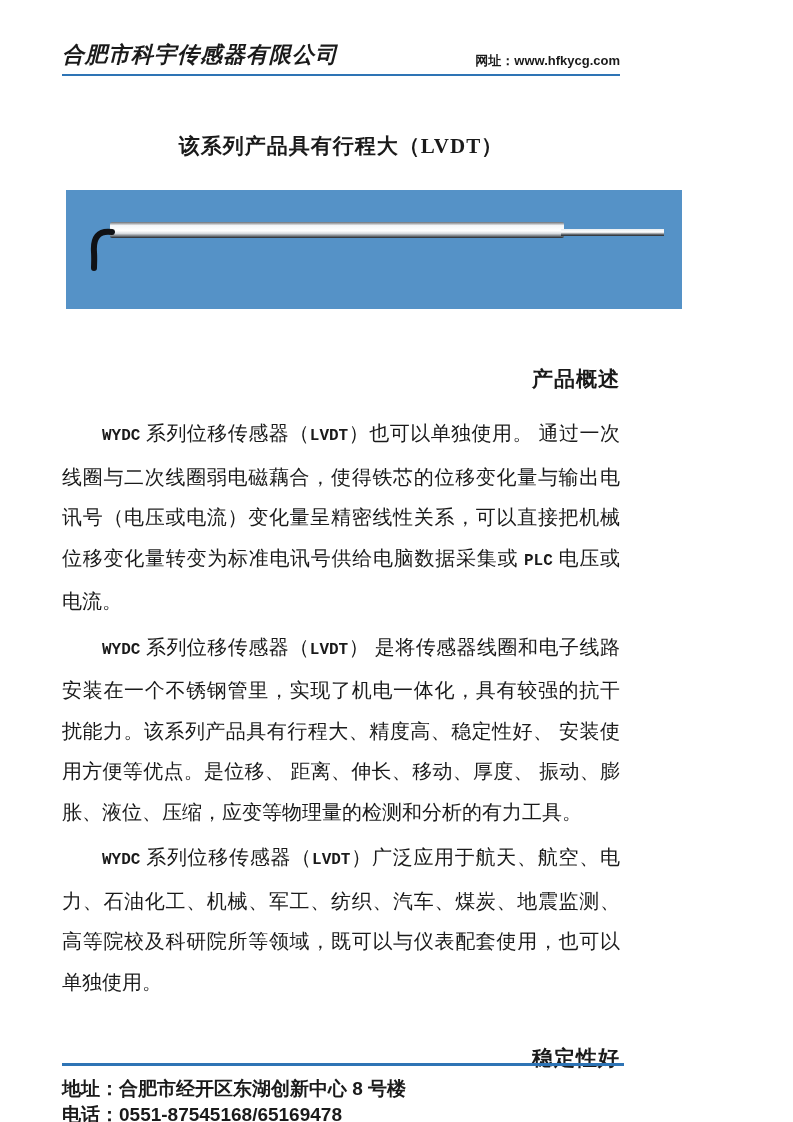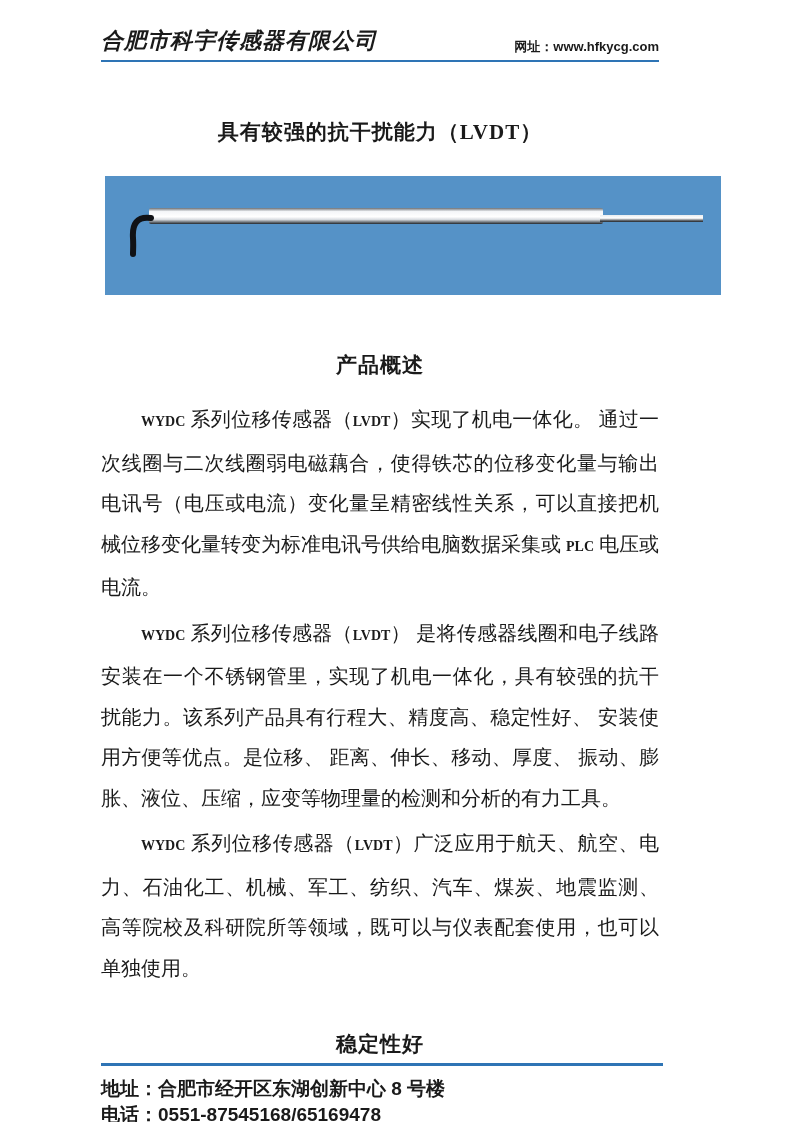--- a/index.html
+++ b/index.html
@@ -1,76 +1,76 @@
 <!DOCTYPE html>
 <html><head>
 <meta charset="utf-8">
 <style>
   html,body{margin:0;padding:0;background:#ffffff;}
   body{
     width:793px;height:1122px;overflow:hidden;position:relative;
     font-family:"Liberation Serif","DejaVu Serif",serif;
     color:#1a1a1a;
   }
-  .page{width:682px;height:1122px;position:relative;box-sizing:border-box;padding:26px 62px 0 62px;margin-left:39px;}
+  .page{width:682px;height:1122px;position:relative;box-sizing:border-box;padding:40px 62px 0 62px;}
 
   
   .header{display:flex;justify-content:space-between;align-items:flex-end;}
   .company{font-size:22px;font-weight:bold;font-style:italic;letter-spacing:1px;}
   .website{font-size:13px;font-weight:bold;font-family:"Liberation Sans","DejaVu Sans",sans-serif;}
   .rule{border:none;border-top:2.5px solid #2E74B5;margin:4px 0 0 0;}
 
   
   .doc-title{font-size:21px;font-weight:bold;text-align:center;margin:56px 0 0 0;letter-spacing:1px;}
 
   
   .product-image{position:relative;margin:30px 0 0 4px;width:616px;height:119px;overflow:hidden;}
   .rod-main{position:absolute;left:44px;top:32px;width:454px;height:16px;border-radius:2px;
     background:linear-gradient(to bottom,#6b7076 0%,#f4f6f8 22%,#ffffff 55%,#d9dde1 72%,#6e747b 88%,#23272c 100%);}
   .rod-thin{position:absolute;left:495px;top:39px;width:103px;height:7px;
     background:linear-gradient(to bottom,#e9edf0 0%,#ffffff 45%,#5a6067 80%,#22262b 100%);}
   .cable-svg{position:absolute;left:0;top:0;}
 
   
   .sections{margin-top:56px;}
-  .section-heading{font-size:21px;font-weight:bold;text-align:center;margin:0 0 20px 0;letter-spacing:1px;}
+  .section-heading{font-size:21px;font-weight:bold;text-align:right;margin:0 0 20px 0;letter-spacing:1px;}
   .section-heading.second{margin-top:42px;}
   .para{font-size:20px;line-height:40.5px;text-align:justify;text-indent:2em;margin:0 0 5px 0;}
-  .latin-bold{font-family:Liberation Serif, serif;font-weight:bold;font-size:14px;}
+  .latin-bold{font-family:Liberation Mono, monospace;font-weight:bold;font-size:16px;}
 
   
   .footer{position:absolute;left:62px;right:58px;top:1063px;}
   .footer-rule{border:none;border-top:3px solid #2E74B5;margin:0 0 10px 0;}
   .footer-row{display:flex;justify-content:space-between;align-items:baseline;
     font-size:19px;font-weight:bold;font-family:"Liberation Sans","DejaVu Sans",sans-serif;flex-direction:column;}
 </style>
 </head>
 <body>
 
 <div class="page">
 
   <div class="header">
     <span class="company">合肥市科宇传感器有限公司</span>
     <span class="website"><span>网址：</span><span>www.hfkycg.com</span></span>
   </div>
   <hr class="rule">
 
-  <div class="doc-title">具有较强的抗干扰能力（LVDT）</div>
+  <div class="doc-title">该系列产品具有行程大（LVDT）</div>
 
   <div class="product-image" id="product-image" style="background: rgb(85, 146, 199);">
     <div class="rod-main"></div>
     <div class="rod-thin"></div>
     <svg class="cable-svg" width="70" height="119" viewBox="0 0 70 119">
       <path d="M 46 42 C 32 40 27 48 28 62 C 28.5 70 28 74 28 78" stroke="#101216" stroke-width="6" fill="none" stroke-linecap="round"></path>
     </svg>
   </div>
 
   <div class="sections" id="sections">
       <div class="section-heading">产品概述</div>
-      <p class="para"><span class="latin-bold">WYDC</span><span> 系列位移传感器（</span><span class="latin-bold">LVDT</span><span>）实现了机电一体化。 通过一次线圈与二次线圈弱电磁藕合，使得铁芯的位移变化量与输出电讯号（电压或电流）变化量呈精密线性关系，可以直接把机械位移变化量转变为标准电讯号供给电脑数据采集或 </span><span class="latin-bold">PLC</span><span> 电压或电流。</span></p>
+      <p class="para"><span class="latin-bold">WYDC</span><span> 系列位移传感器（</span><span class="latin-bold">LVDT</span><span>）也可以单独使用。 通过一次线圈与二次线圈弱电磁藕合，使得铁芯的位移变化量与输出电讯号（电压或电流）变化量呈精密线性关系，可以直接把机械位移变化量转变为标准电讯号供给电脑数据采集或 </span><span class="latin-bold">PLC</span><span> 电压或电流。</span></p>
       <p class="para"><span class="latin-bold">WYDC</span><span> 系列位移传感器（</span><span class="latin-bold">LVDT</span><span>）  是将传感器线圈和电子线路安装在一个不锈钢管里，实现了机电一体化，具有较强的抗干扰能力。该系列产品具有行程大、精度高、稳定性好、 安装使用方便等优点。是位移、 距离、伸长、移动、厚度、 振动、膨胀、液位、压缩，应变等物理量的检测和分析的有力工具。</span></p>
       <p class="para"><span class="latin-bold">WYDC</span><span> 系列位移传感器（</span><span class="latin-bold">LVDT</span><span>）广泛应用于航天、航空、电力、石油化工、机械、军工、纺织、汽车、煤炭、地震监测、高等院校及科研院所等领域，既可以与仪表配套使用，也可以单独使用。</span></p>
       <div class="section-heading second">稳定性好</div>
     </div>
 
   <div class="footer">
     <hr class="footer-rule">
     <div class="footer-row">
       <span>地址：合肥市经开区东湖创新中心 8 号楼</span>
       <span>电话：0551-87545168/65169478</span>

